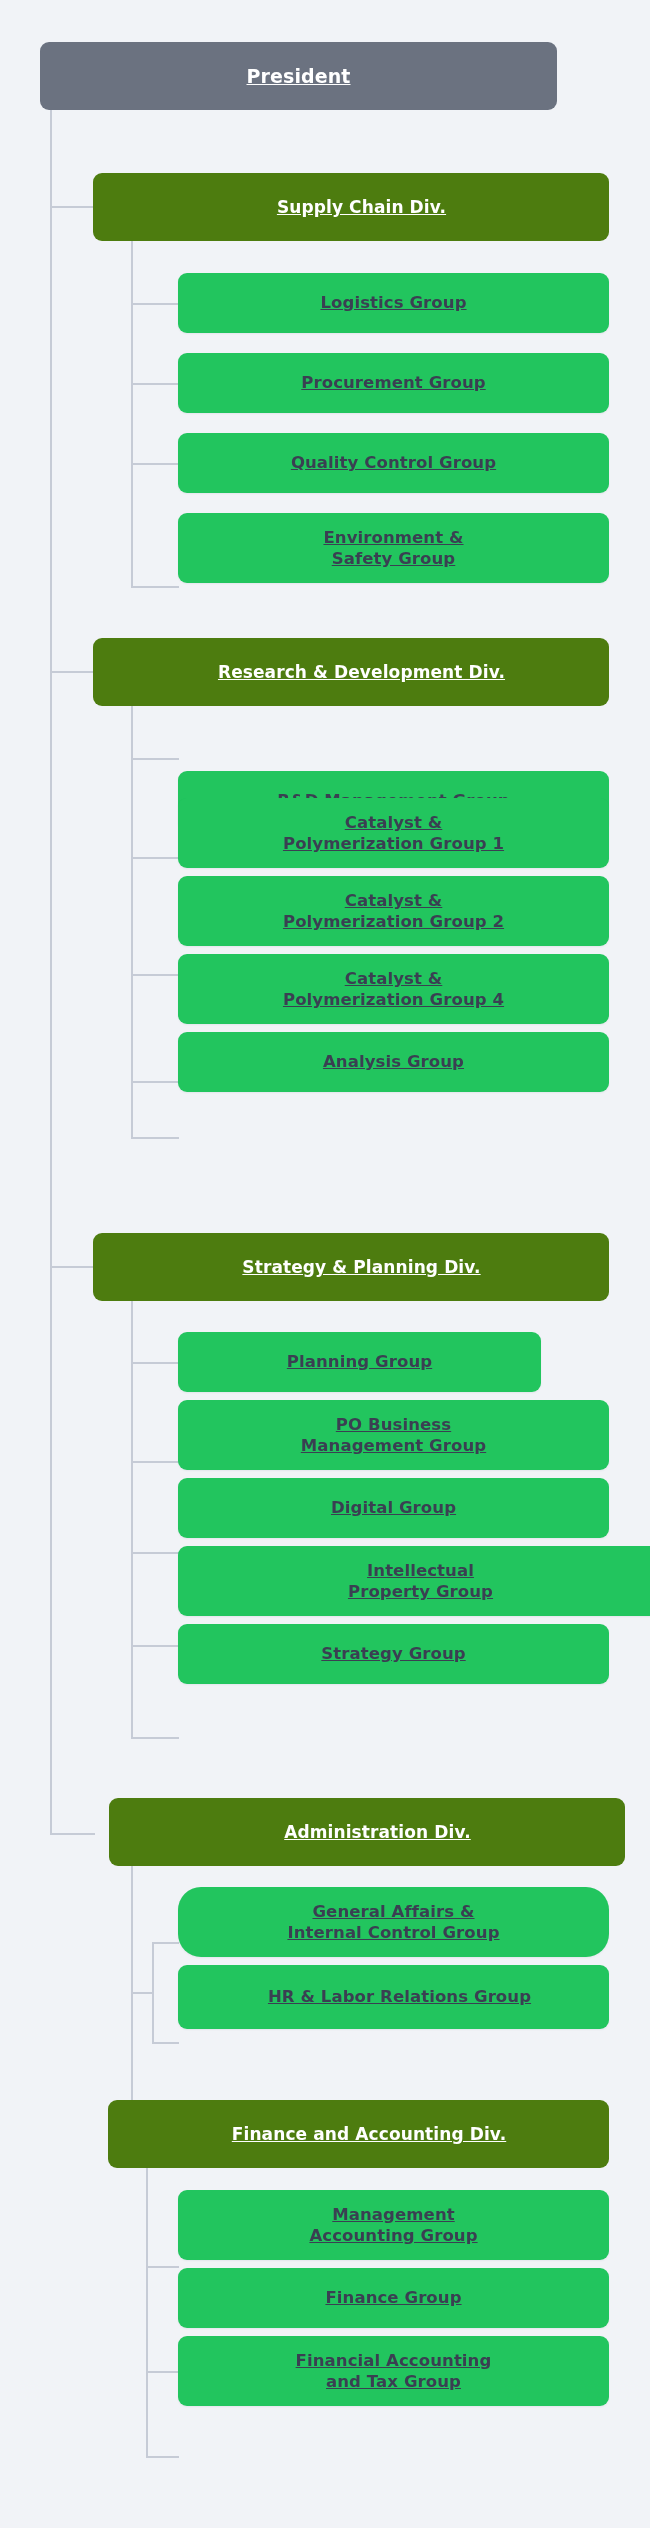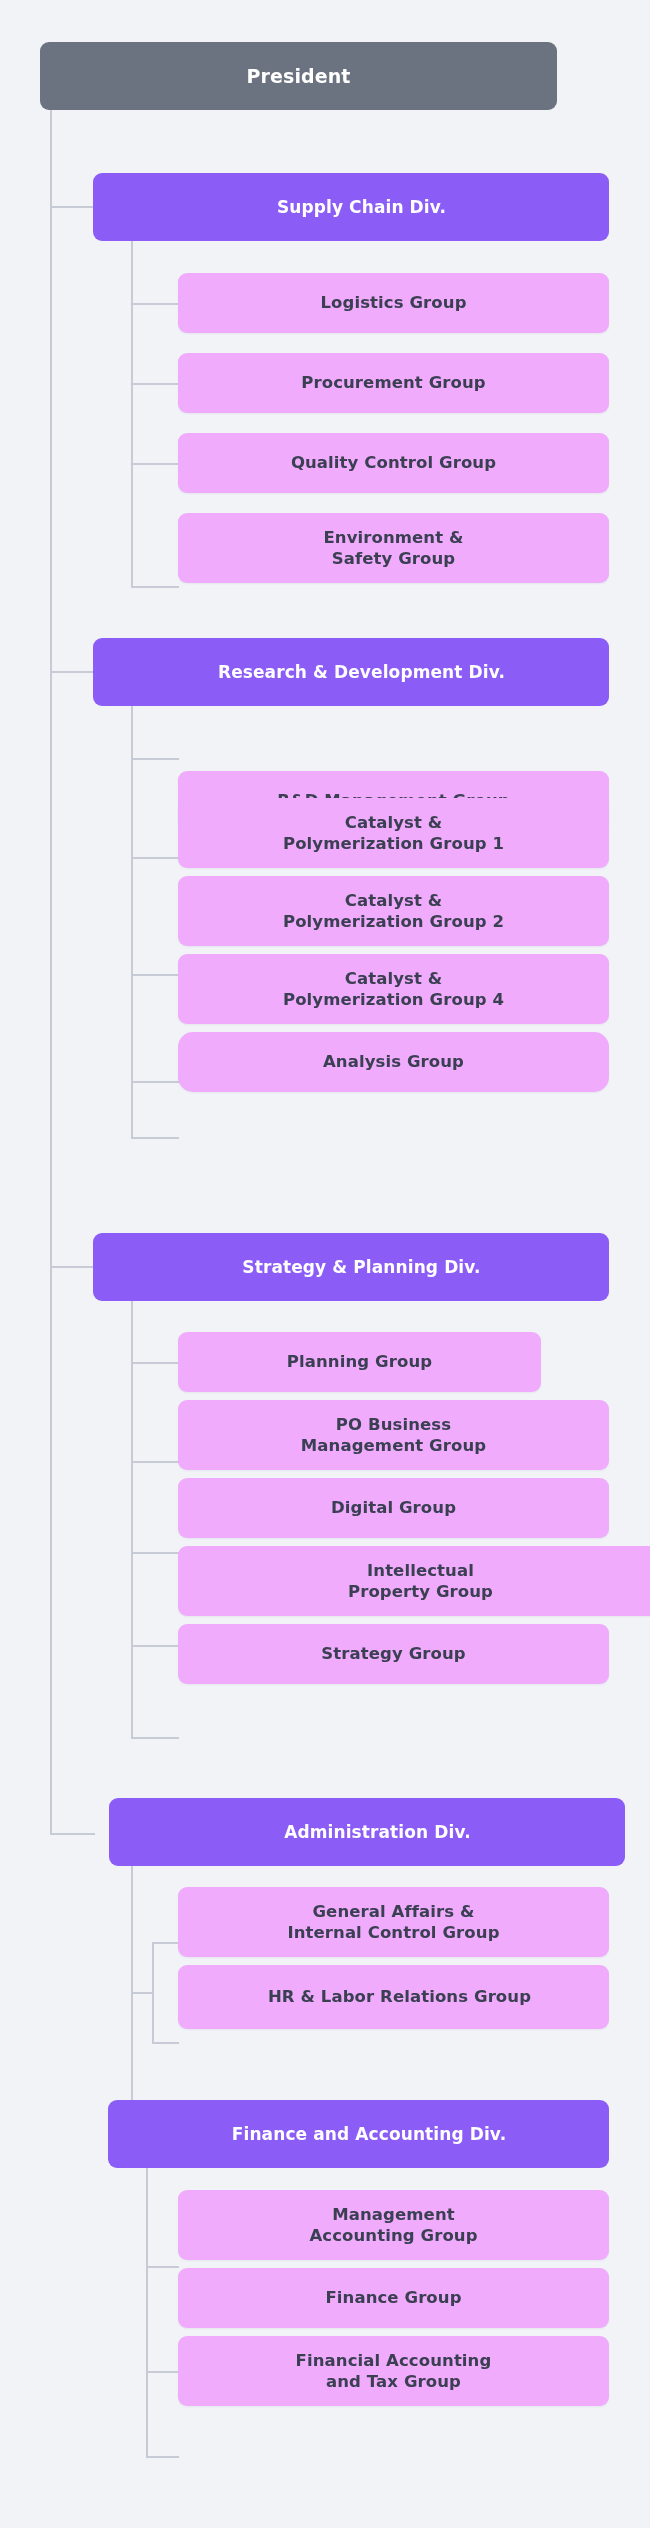--- a/index.html
+++ b/index.html
@@ -37,39 +37,40 @@
     box-sizing: border-box;
     display: flex;
     align-items: center;
     justify-content: center;
     text-align: center;
     border-radius: 9px;
     z-index: 3;
     line-height: 1.30;
     letter-spacing: 0.1px;
     padding: 2px 8px;
+    text-decoration: underline;
   }
 
   .node.root {
     background: #6b7280;
     color: #ffffff;
     font-weight: bold;
     font-size: 19px;
   }
 
   .node.division {
-    background: #8b5cf6;
+    background: #4d7c0f;
     color: #ffffff;
     font-weight: bold;
     font-size: 17px;
     padding-left: 29px;
   }
 
   .node.group {
-    background: #f0abfc;
+    background: #22c55e;
     color: #3a3f52;
     font-weight: bold;
     font-size: 16.5px;
     box-shadow: 0 1px 2px rgba(60,70,95,0.07);
   }
 
   .node .label {
     display: block;
     white-space: pre-line;
   }
@@ -152,21 +153,21 @@
 Polymerization Group 1</span>
   </div>
   <div class="node group" style="left:178px; top:876px; width:431px; height:70px;">
     <span class="label">Catalyst &amp;
 Polymerization Group 2</span>
   </div>
   <div class="node group" style="left:178px; top:954px; width:431px; height:70px;">
     <span class="label">Catalyst &amp;
 Polymerization Group  4</span>
   </div>
-  <div class="node group" style="left:178px; top:1032px; width:431px; height:60px;border-radius:15px;">
+  <div class="node group" style="left:178px; top:1032px; width:431px; height:60px;">
     <span class="label">Analysis Group</span>
   </div>
 
   <div class="node division" style="left:93px; top:1233px; width:516px; height:68px;">
     <span class="label">Strategy &amp; Planning Div.</span>
   </div>
   <div class="node group" style="left:178px; top:1332px; width:363px; height:60px;">
     <span class="label">Planning Group</span>
   </div>
   <div class="node group" style="left:178px; top:1400px; width:431px; height:70px;">
@@ -180,21 +181,21 @@
     <span class="label">Intellectual
 Property Group</span>
   </div>
   <div class="node group" style="left:178px; top:1624px; width:431px; height:60px;">
     <span class="label">Strategy Group</span>
   </div>
 
   <div class="node division" style="left:109px; top:1798px; width:516px; height:68px;">
     <span class="label">Administration Div.</span>
   </div>
-  <div class="node group" style="left:178px; top:1887px; width:431px; height:70px;">
+  <div class="node group" style="left:178px; top:1887px; width:431px; height:70px;border-radius:23px;">
     <span class="label">General Affairs &amp;
 Internal Control Group</span>
   </div>
   <div class="node group" style="left:178px; top:1965px; width:431px; height:64px;padding-left:20px;">
     <span class="label">HR &amp; Labor Relations Group</span>
   </div>
 
   <div class="node division" style="left:108px; top:2100px; width:501px; height:68px;">
     <span class="label">Finance and Accounting Div.</span>
   </div>

